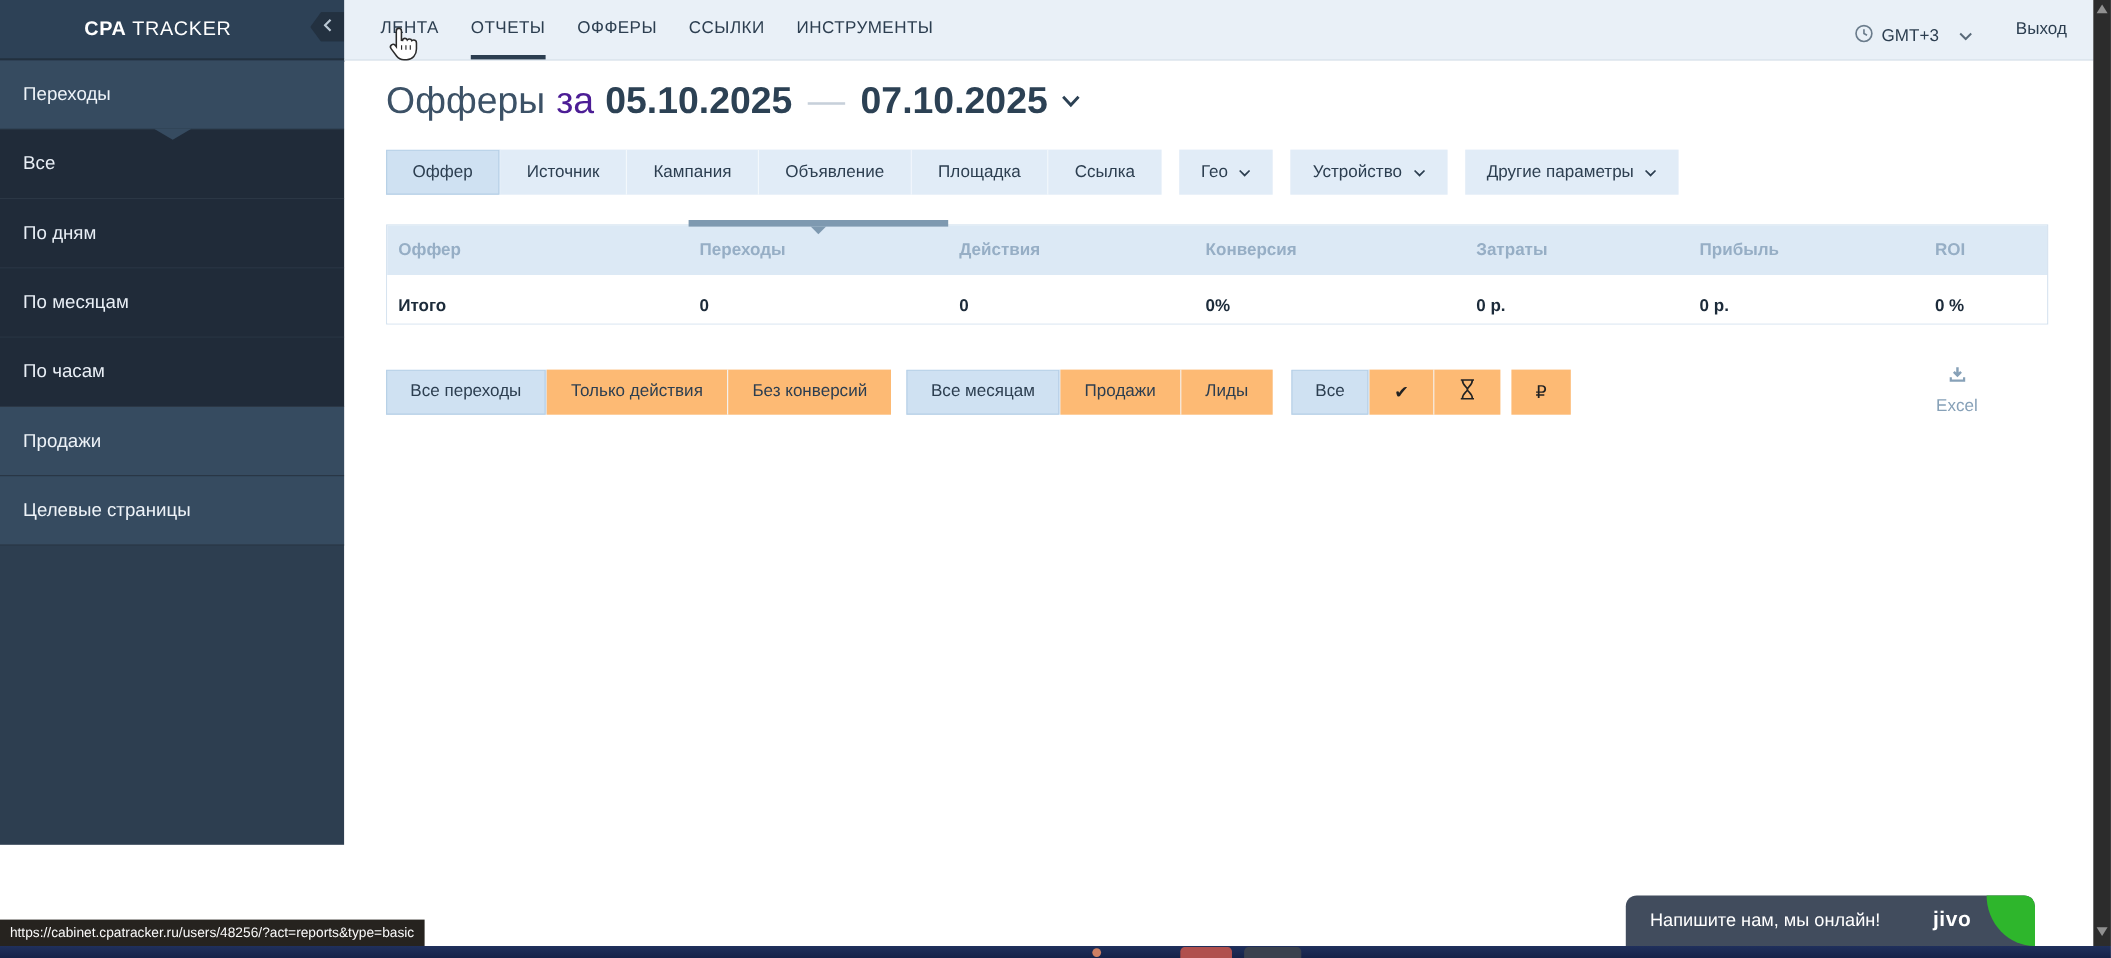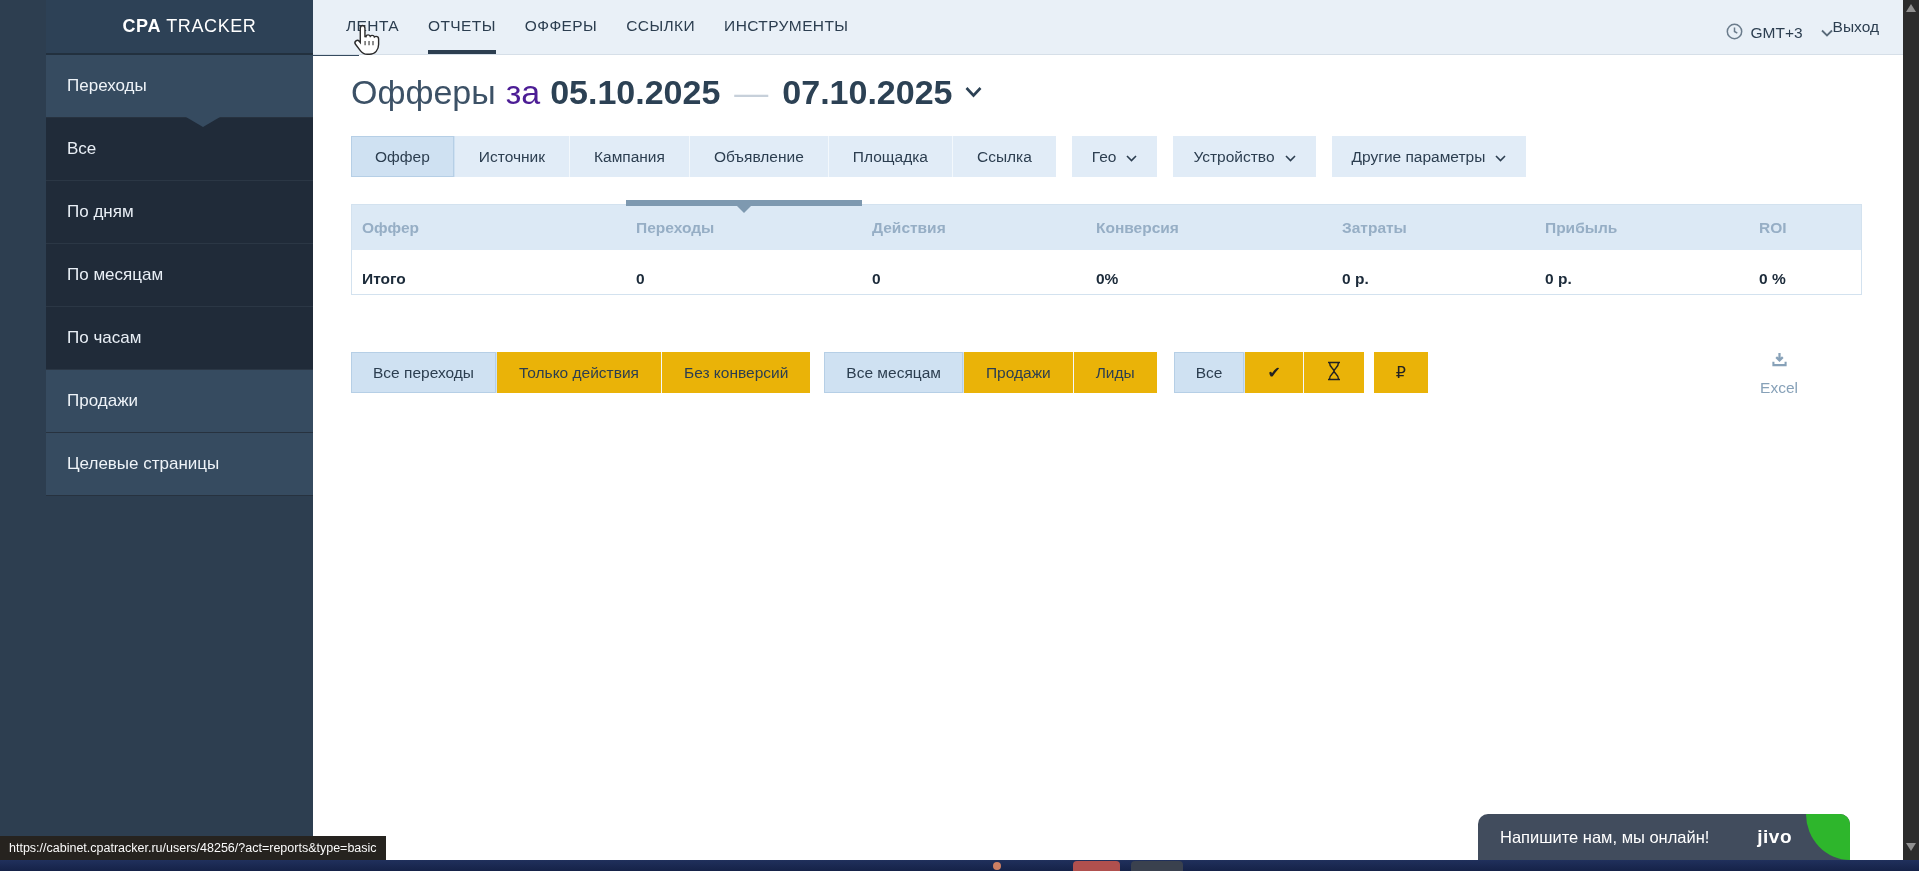--- a/index.html
+++ b/index.html
@@ -1,20 +1,20 @@
 <!DOCTYPE html>
 <html><head>
 <meta charset="utf-8">
 <style>
   html,body{margin:0;padding:0;background:#fff;}
   .app{position:relative;width:1919px;height:871px;overflow:hidden;background:#fff;
        font-family:"Liberation Sans",sans-serif;-webkit-font-smoothing:antialiased;}
 
   
-  .sidebar{position:absolute;left:0;top:0;width:313px;height:860px;background:#2d3e50;padding-left:46px;}
+  .sidebar{position:absolute;left:0;top:0;width:313px;height:768px;background:#2d3e50;}
   .sidebar-header{height:53px;background:#2d4156;border-bottom:2px solid #22303e;
        position:relative;display:flex;align-items:center;justify-content:center;padding-right:26px;}
   .logo{color:#fff;font-size:18px;letter-spacing:.6px;white-space:nowrap;}
   .logo .b{font-weight:700;}
   .collapse-tag{position:absolute;right:0;top:11px;width:31px;height:27px;background:#233140;
        clip-path:polygon(32% 0,100% 0,100% 100%,32% 100%,0 50%);
        display:flex;align-items:center;justify-content:center;}
   .side-item{height:63px;display:flex;align-items:center;padding-left:21px;font-size:17px;
        color:#eef3f8;position:relative;cursor:pointer;box-sizing:border-box;}
   .side-item.section{background:#364b60;border-bottom:1px solid #27323f;}
@@ -26,21 +26,21 @@
   .topbar{position:absolute;left:313px;top:0;width:1590px;height:55px;background:#e9f0f7;
        border-bottom:1px solid #d6dfe8;box-sizing:border-box;display:flex;align-items:stretch;
        padding:0 24px 0 33px;}
   .topnav{display:flex;gap:29px;}
   .topnav-item{display:flex;align-items:center;font-size:15.5px;letter-spacing:.4px;color:#2c3e50;
        border-bottom:4px solid transparent;padding-top:2px;cursor:pointer;box-sizing:border-box;}
   .topnav-item.active{border-bottom-color:#2c3e50;}
   .topbar-right{margin-left:auto;display:flex;align-items:center;}
   .tz{display:flex;align-items:center;gap:8px;font-size:15.5px;color:#2c3e50;cursor:pointer;margin-top:12px;}
   .tz .chev{margin-left:10px;display:flex;}
-  .logout{font-size:15.5px;color:#2c3e50;cursor:pointer;}
+  .logout{margin-left:40px;font-size:15.5px;color:#2c3e50;cursor:pointer;}
 
   
   .main{position:absolute;left:313px;top:56px;width:1590px;height:804px;background:#fff;}
   .heading{margin:16px 0 0 38px;font-size:34px;line-height:40px;color:#3c5166;
        display:flex;align-items:center;white-space:nowrap;}
   .heading .muted{color:#4c1d95;margin:0 10px;}
   .heading .date{color:#2c4154;font-weight:700;}
   .heading .dash{color:#c7d0da;margin:0 14px;font-weight:400;}
   .heading .chev{margin-left:12px;display:flex;align-items:center;}
 
@@ -58,24 +58,24 @@
        border:1px solid #d3e2ef;}
   .sort-indicator{position:absolute;left:274px;top:-5px;width:236px;height:6px;background:#7e99b0;cursor:pointer;}
   .sort-indicator::after{content:"";position:absolute;left:50%;margin-left:-7px;top:6px;width:0;height:0;
        border-left:7px solid transparent;border-right:7px solid transparent;border-top:7px solid #7e99b0;}
   .t-head,.t-row{display:grid;grid-template-columns:274px 236px 224px 246px 203px 214px 1fr;align-items:center;}
   .t-head{background:#dce9f5;height:45px;}
   .t-head>div{padding-left:10px;font-size:15.5px;font-weight:700;color:#96aec5;cursor:pointer;}
   .t-row{background:#fff;height:44px;}
   .t-row>div{padding-left:10px;font-size:15.5px;font-weight:700;color:#1c2b3a;margin-top:13px;}
 
-  .filters{margin:57px 0 0 38px;display:flex;width:1511px;box-sizing:border-box;}
+  .filters{margin:38px 0 0 38px;display:flex;align-items:center;width:1511px;box-sizing:border-box;}
   .fgroup{display:flex;}
   .fbtn{height:41px;display:flex;align-items:center;justify-content:center;padding:0 22px;
-       background:#eab308;font-size:15.5px;color:#2c3e50;border-right:1px solid #f3f8fc;
+       background:#fdba74;font-size:15.5px;color:#2c3e50;border-right:1px solid #f3f8fc;
        cursor:pointer;box-sizing:border-box;}
   .fgroup .fbtn:last-child{border-right:none;}
   .fbtn.active{background:#cfe1f2;box-shadow:inset 0 0 0 1px #b6cfe6;border-right-color:transparent;}
   .gap14{width:14px;} .gap17{width:17px;} .gap10{width:10px;}
   .fbtn .glyph{font-family:"DejaVu Sans",sans-serif;font-size:16px;color:#222;font-weight:700;}
   .excel{margin-left:auto;margin-right:64px;display:flex;align-items:center;gap:8px;
        color:#87a1b8;font-size:15.5px;cursor:pointer;flex-direction:column;}
 
   
   .scrollbar{position:absolute;right:0;top:0;width:16px;height:860px;background:#2c2c2c;}

